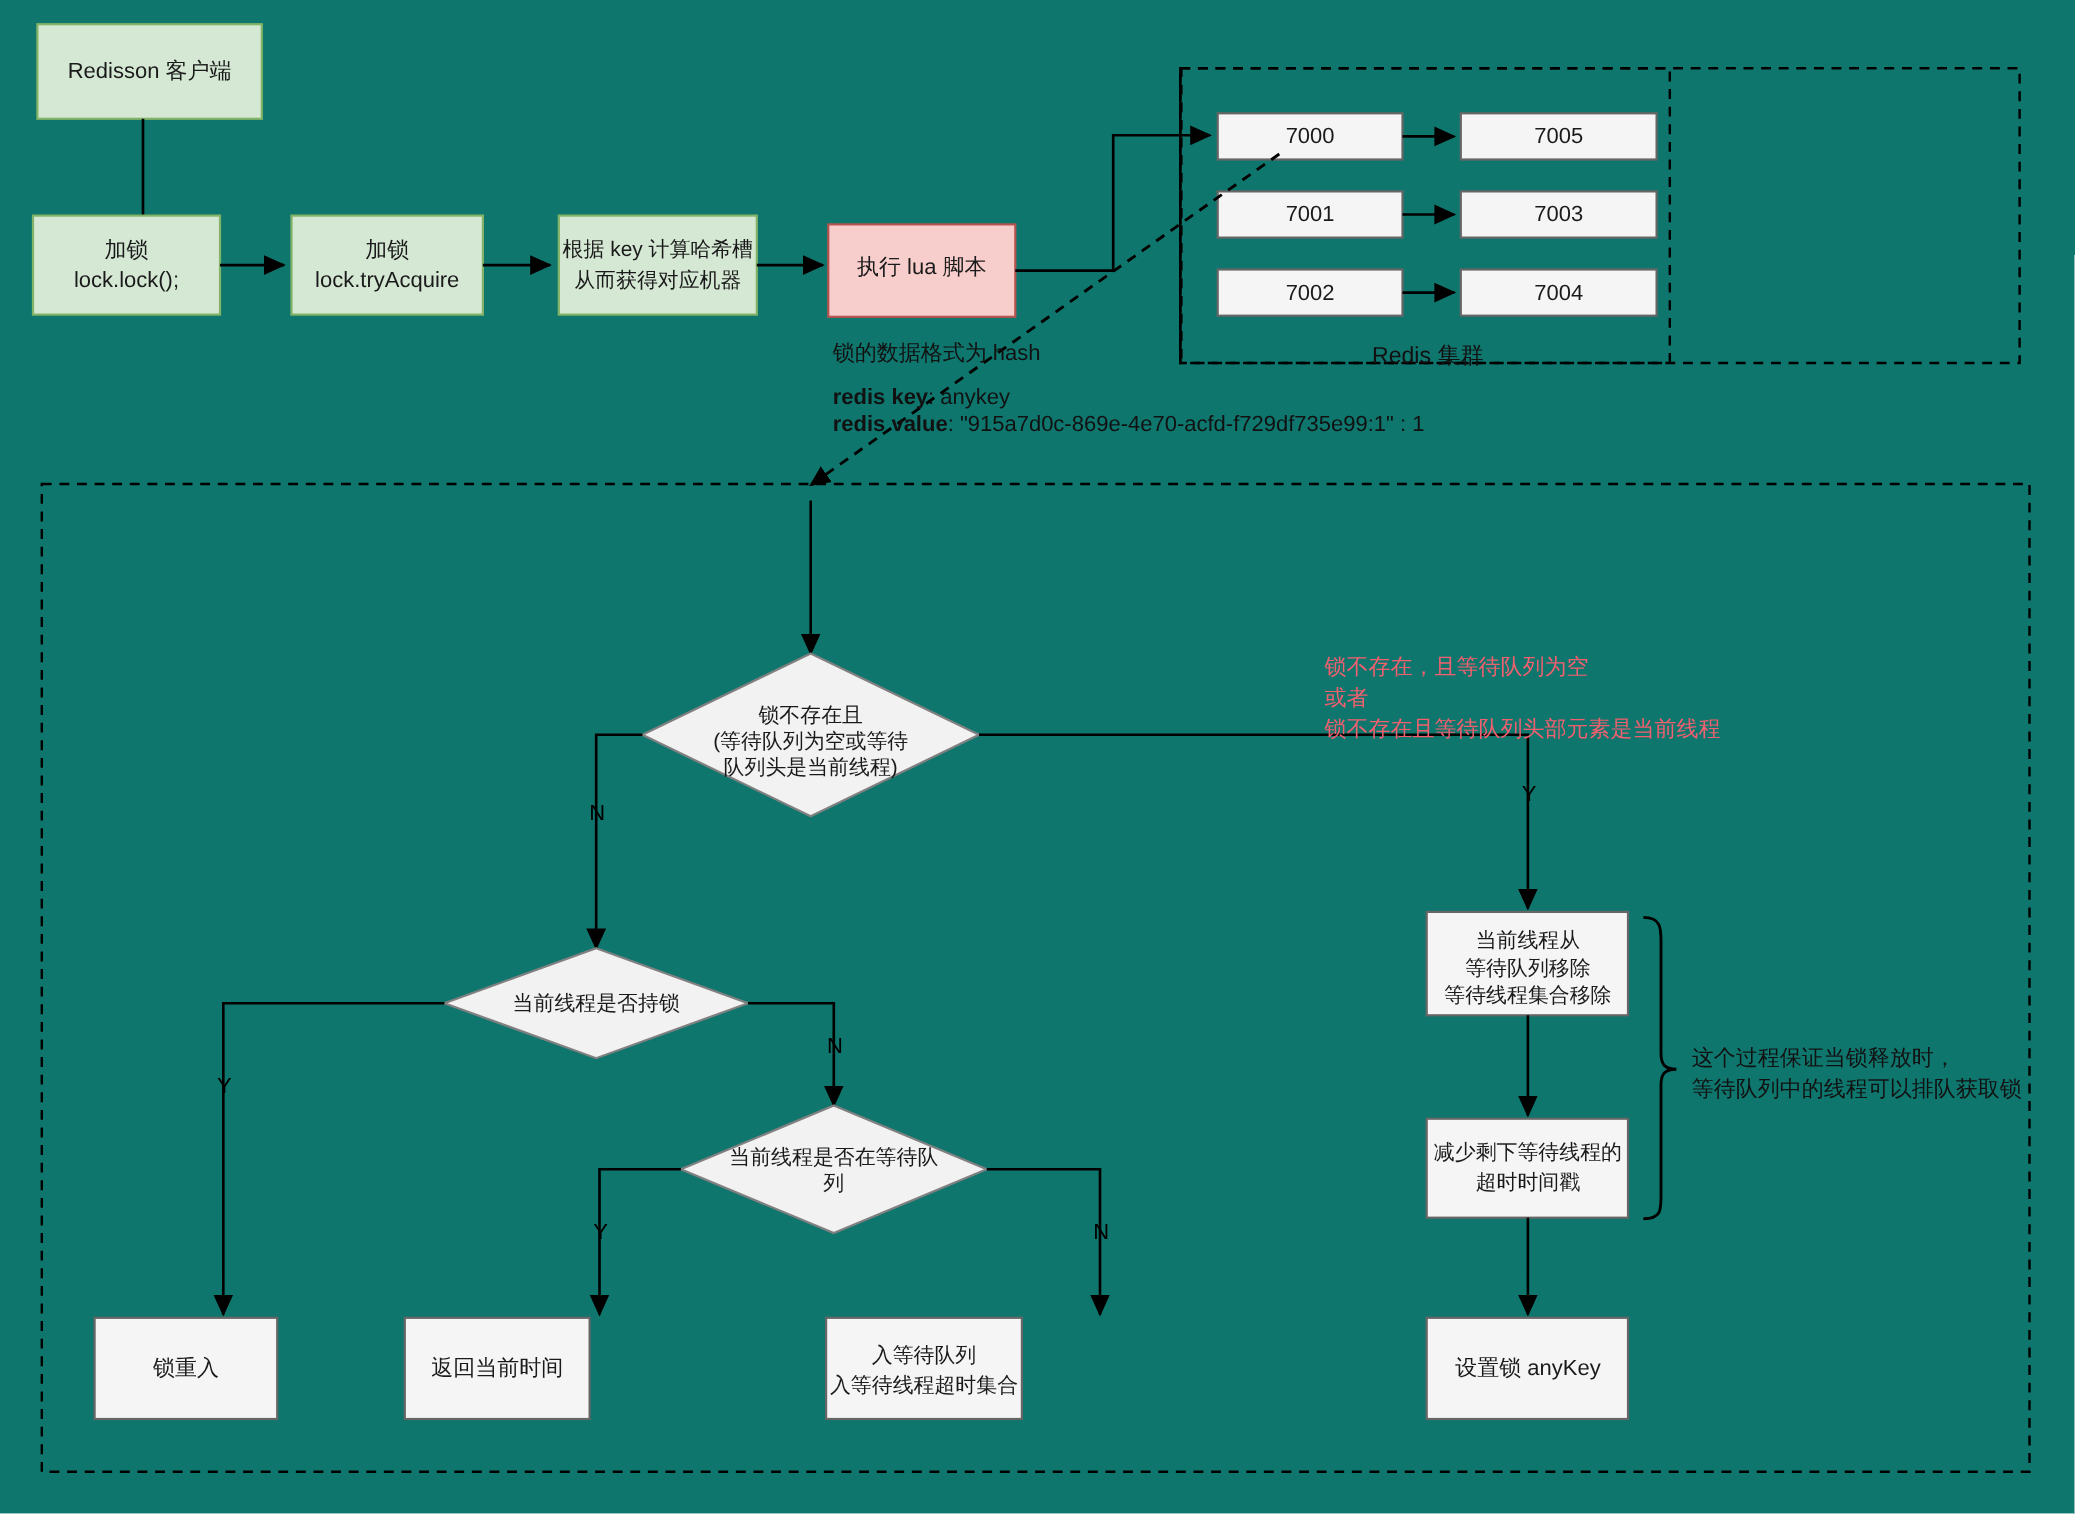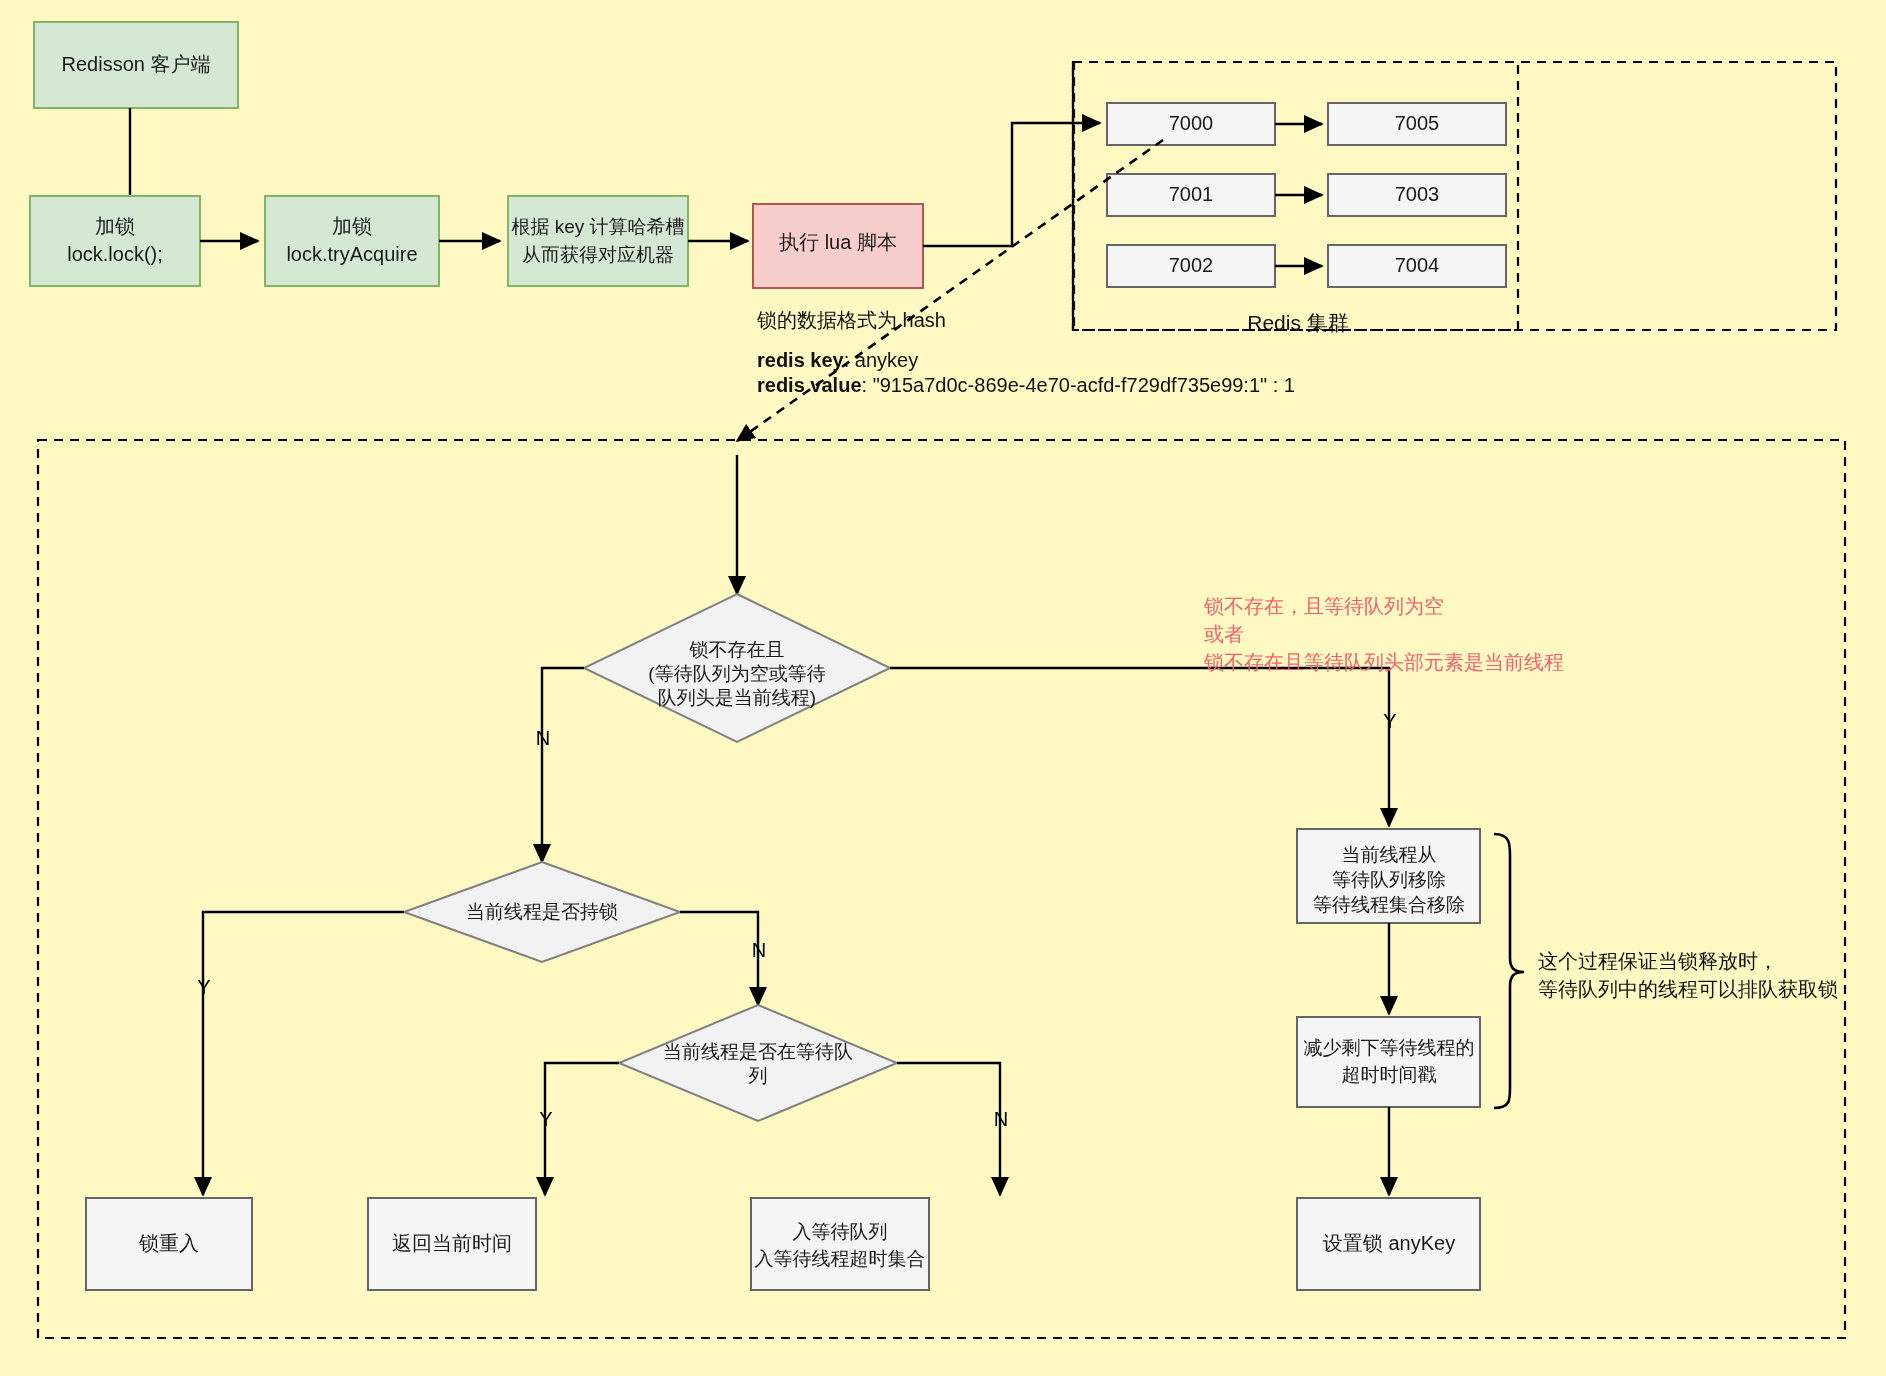--- a/index.html
+++ b/index.html
@@ -10,21 +10,21 @@
   body {
     width: 1886px;
     height: 1376px;
     font-family: "Liberation Sans", "DejaVu Sans", sans-serif;
     overflow: hidden;
   }
   #canvas {
     position: relative;
     width: 1886px;
     height: 1376px;
-    background: #fef9c3;
+    background: #0f766e;
   }
   svg.diagram {
     position: absolute;
     top: 0;
     left: 0;
     width: 1886px;
     height: 1376px;
   }
   .node-text {
     font-family: "Liberation Sans", "DejaVu Sans", sans-serif;

